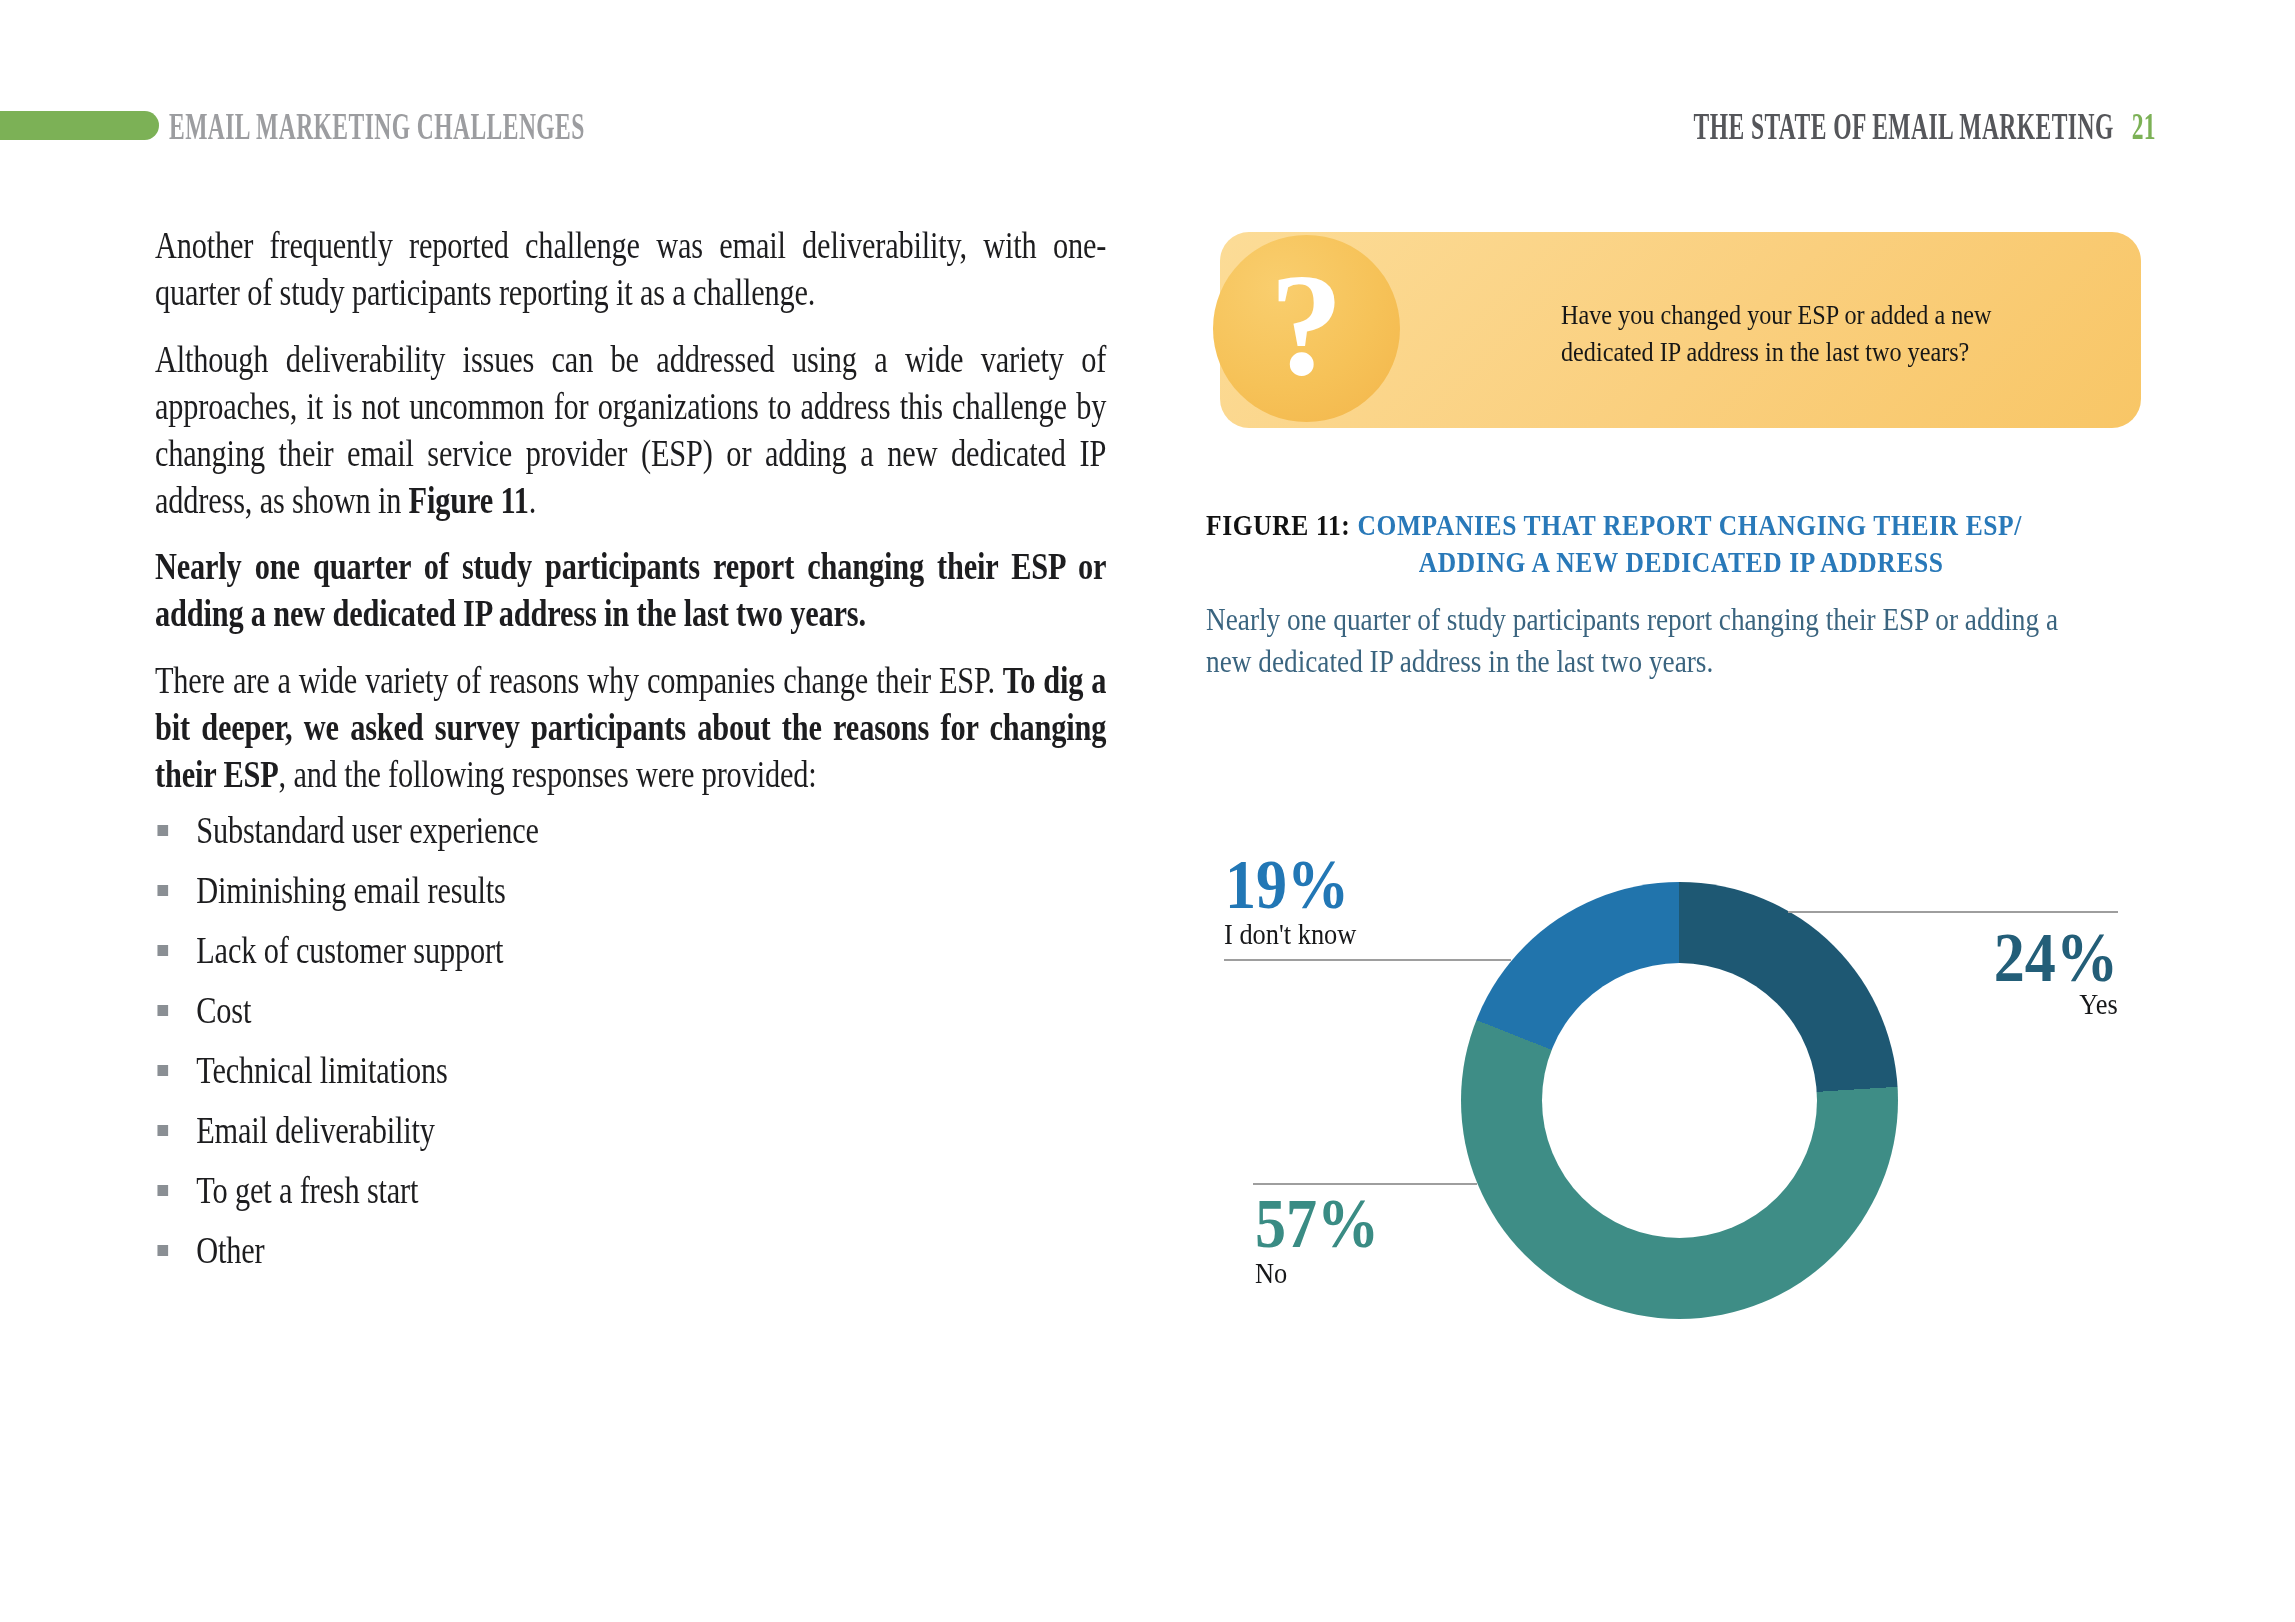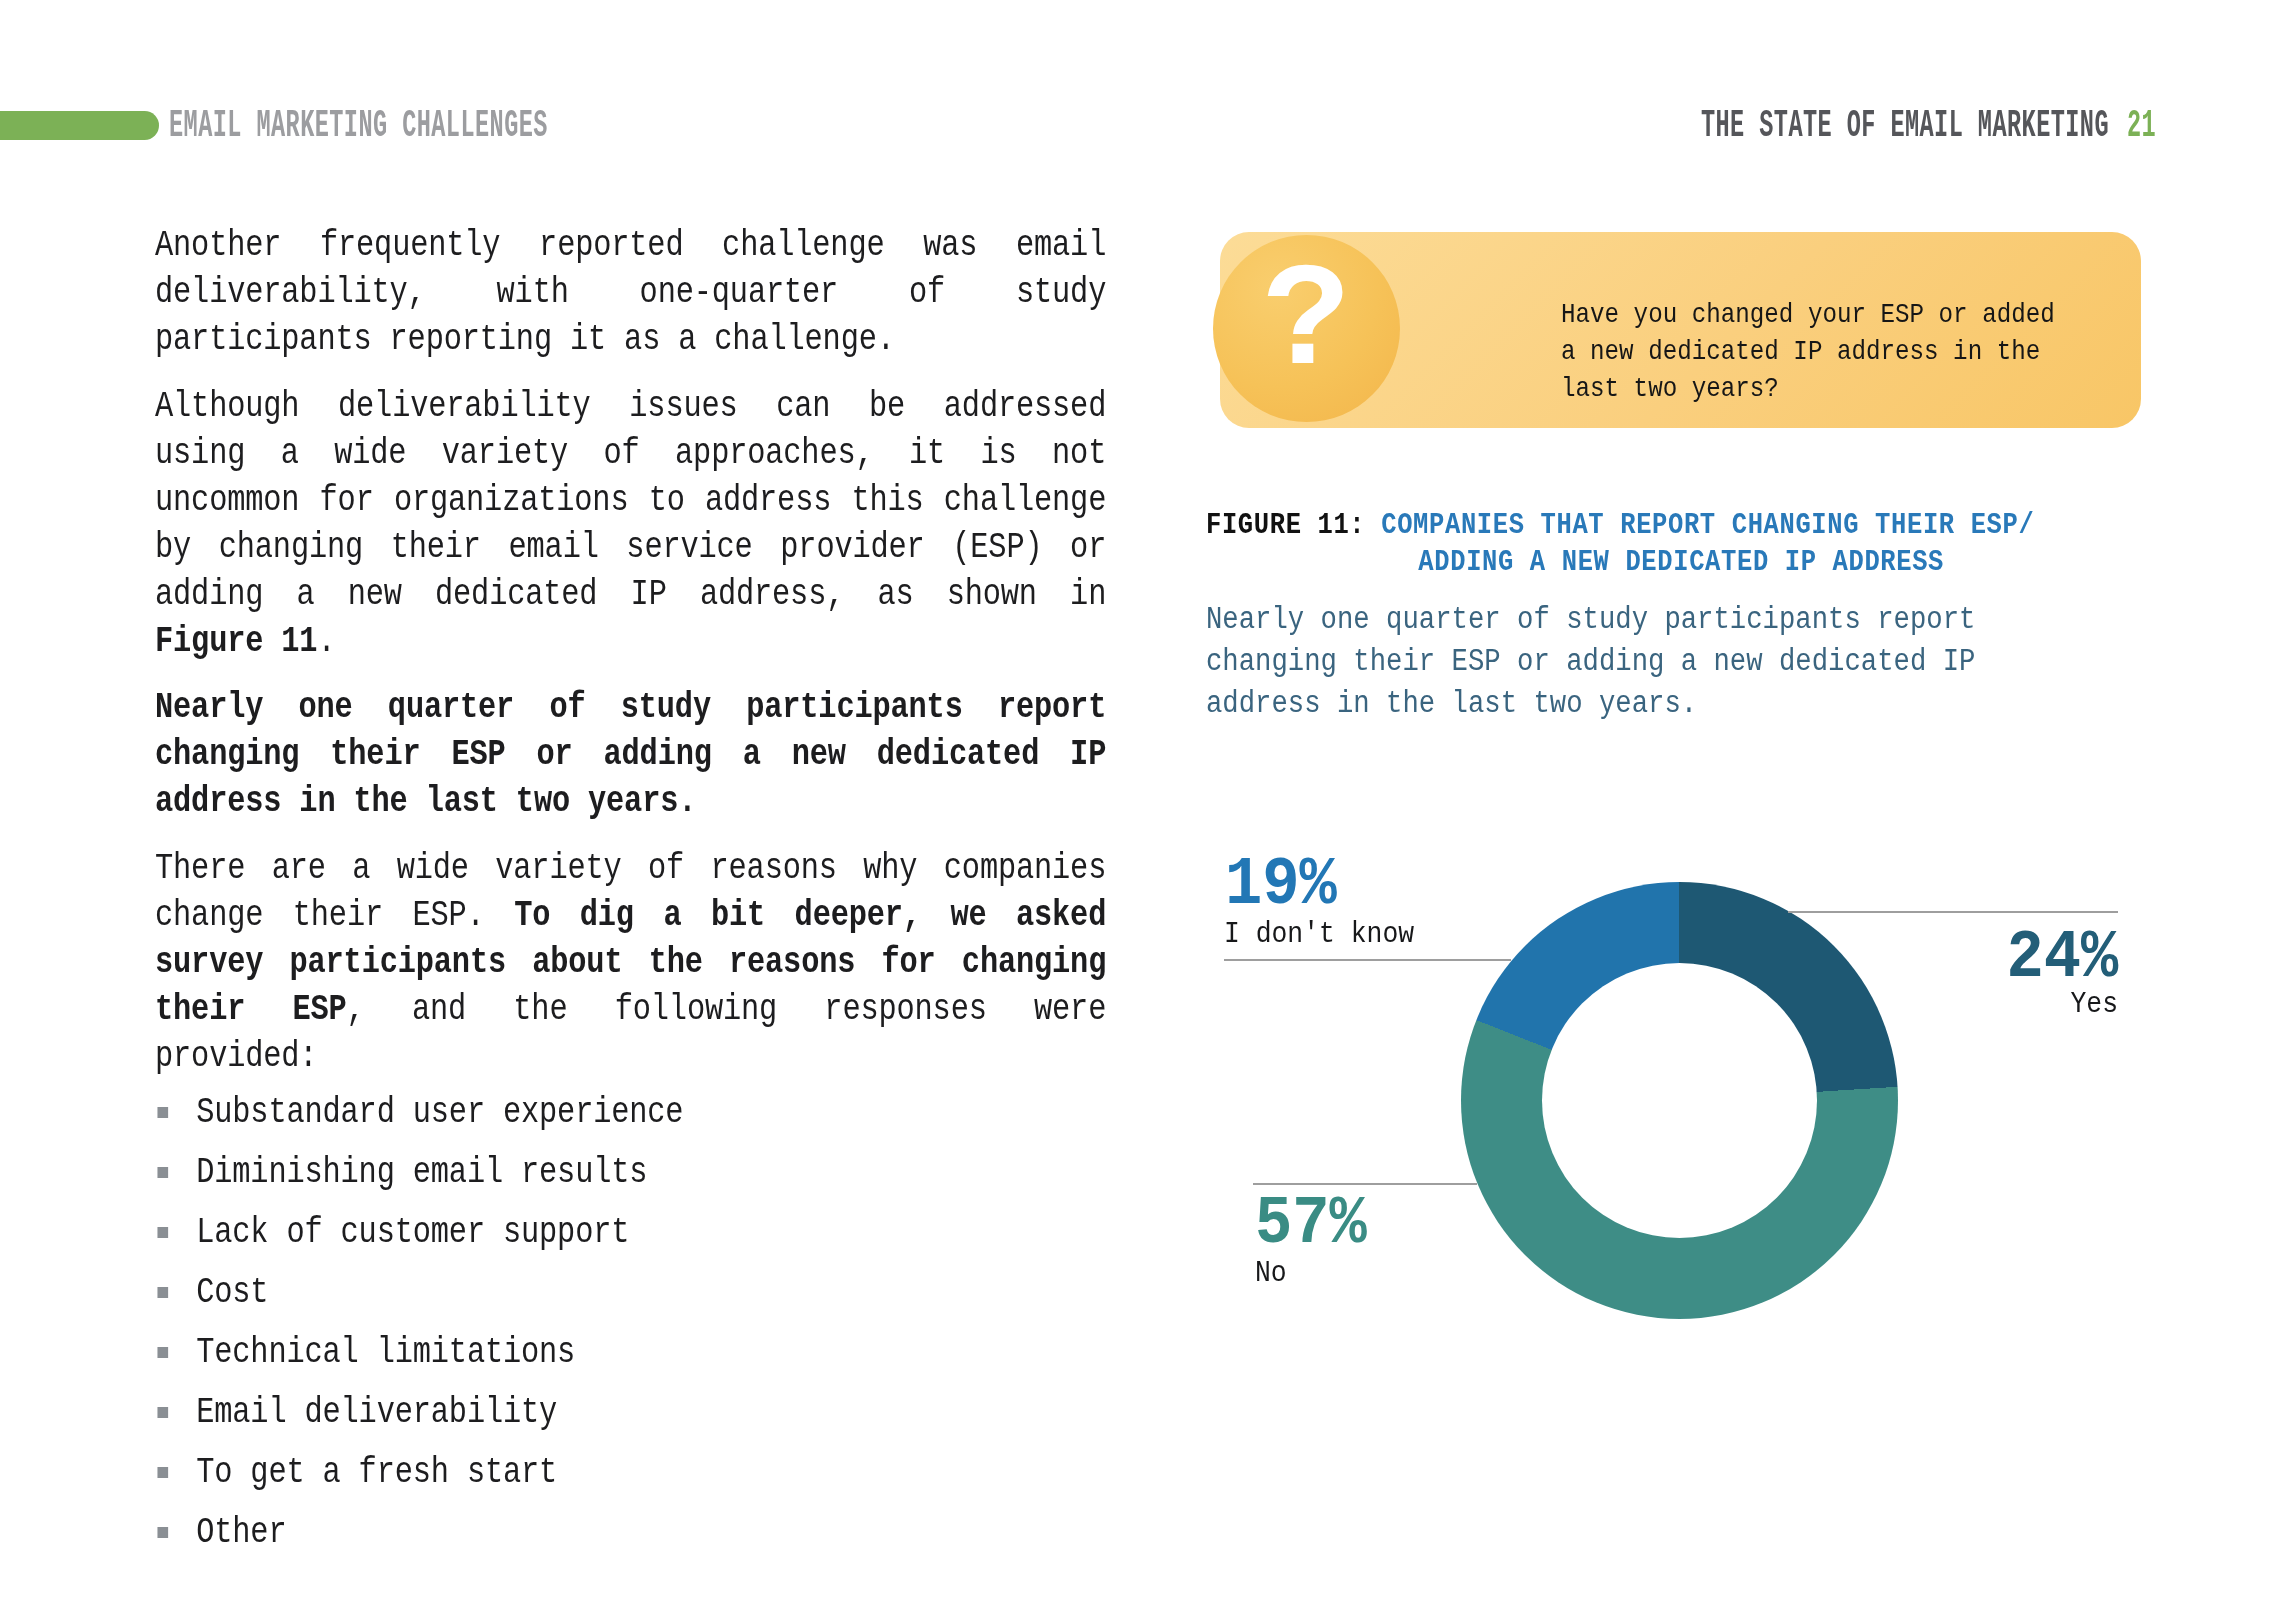--- a/index.html
+++ b/index.html
@@ -1,17 +1,17 @@
 <!DOCTYPE html>
 <html style="font-size:10.5px"><head>
 <meta charset="utf-8">
 <style>
   html,body{margin:0;padding:0;background:#ffffff;}
   .page{position:relative;width:2295px;height:1623px;background:#ffffff;
-        font-family:Liberation Mono, monospace;overflow:hidden;}
+        font-family:Liberation Serif, serif;overflow:hidden;}
 
   
   .green-bar{position:absolute;left:0;top:111px;width:159px;height:29px;
              background:#7CB156;border-radius:0 14.4px 14.4px 0;}
   .header-left{position:absolute;left:169px;top:107px;height:37px;display:flex;align-items:center;
                font-size:38px;font-weight:bold;letter-spacing:0.7px;color:#9C9DA0;white-space:nowrap;
                transform:scaleX(0.62);transform-origin:0 50%;}
   .header-right{position:absolute;right:139px;top:107px;height:37px;display:flex;align-items:center;gap:29px;
                 font-size:38px;font-weight:bold;letter-spacing:0.7px;white-space:nowrap;
                 transform:scaleX(0.62);transform-origin:100% 50%;}

